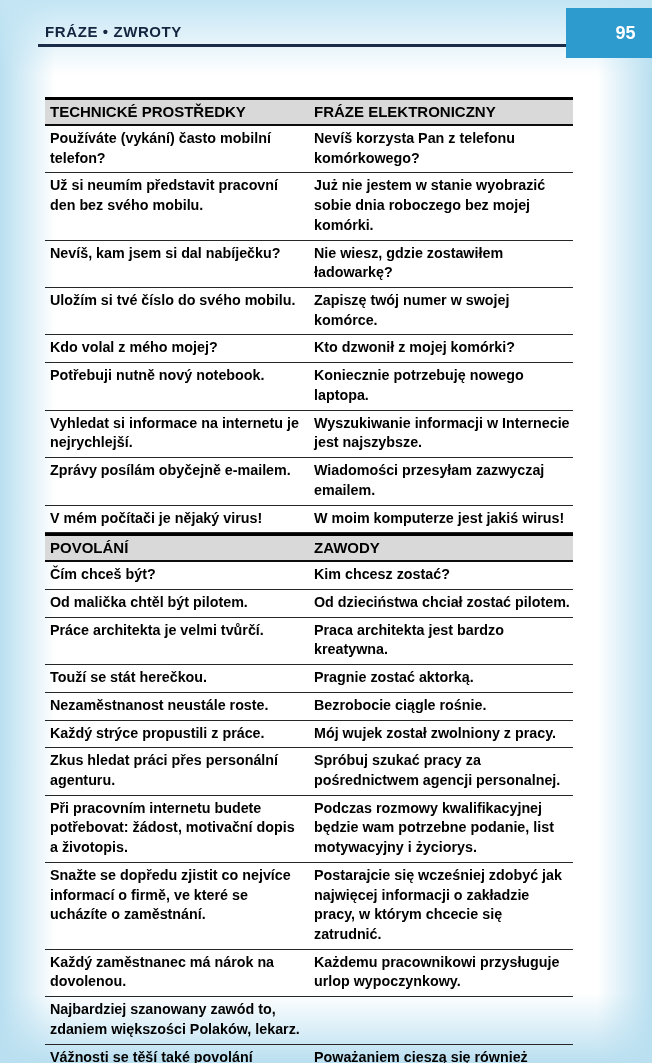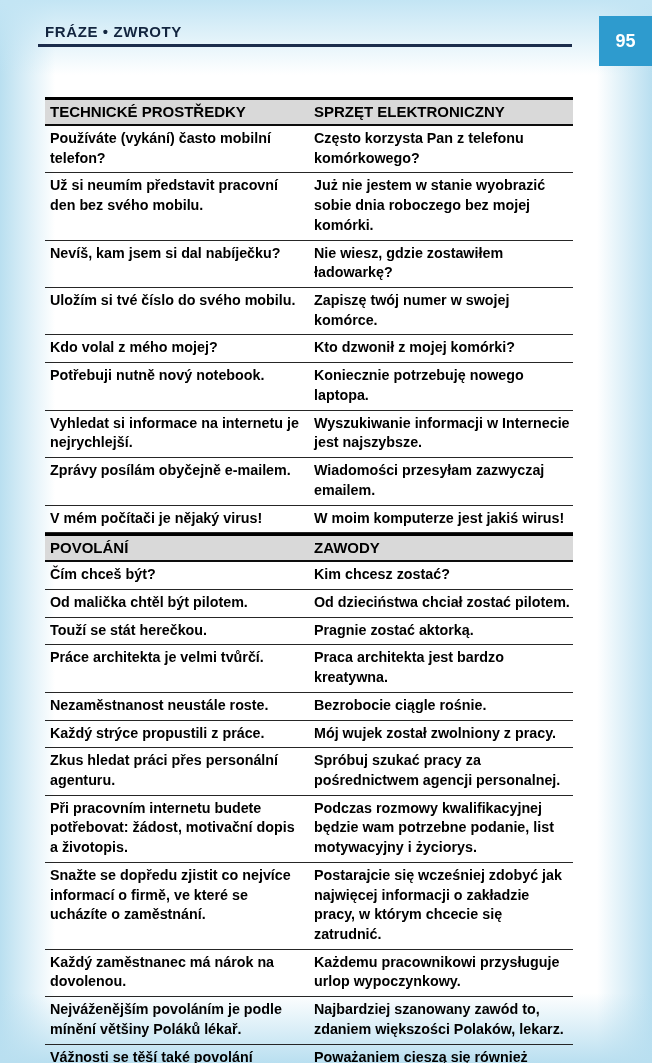--- a/index.html
+++ b/index.html
@@ -30,29 +30,30 @@
 
   .title-rule {
     position:absolute;
     left:38px; top:44px;
     width:534px; height:3px;
     background:#1c2d4c;
   }
 
   .page-number-badge {
     position:absolute;
-    right:0; top:16px;
+    right:0; top:8px;
     width:53px; height:50px;
     background:#2e9bce;
     color:#ffffff;
     font-size:18px;
     font-weight:bold;
     display:flex;
     align-items:center;
     justify-content:center;
+    padding-left:33px;
   }
 
   .phrase-table {
     position:absolute;
     left:45px; top:97px;
     width:528px;
     color:#000000;
   }
 
   .row { display:flex; }
@@ -85,25 +86,25 @@
 
   <div class="page-title">FRÁZE • ZWROTY</div>
 
   <div class="title-rule"></div>
 
   <div class="page-number-badge">95</div>
 
   <div class="phrase-table" id="phrase-table">
       <div class="row header-row">
         <div class="cell cs">TECHNICKÉ PROSTŘEDKY</div>
-        <div class="cell pl">SPRZĘT ELEKTRONICZNY</div>
+        <div class="cell pl">FRÁZE ELEKTRONICZNY</div>
       </div>
       <div class="row phrase-row">
         <div class="cell cs">Používáte (vykání) často mobilní telefon?</div>
-        <div class="cell pl">Często korzysta Pan z telefonu komórkowego?</div>
+        <div class="cell pl">Nevíš korzysta Pan z telefonu komórkowego?</div>
       </div>
       <div class="row phrase-row">
         <div class="cell cs">Už si neumím představit pracovní den bez svého mobilu.</div>
         <div class="cell pl">Już nie jestem w stanie wyobrazić sobie dnia roboczego bez mojej komórki.</div>
       </div>
       <div class="row phrase-row">
         <div class="cell cs">Nevíš, kam jsem si dal nabíječku?</div>
         <div class="cell pl">Nie wiesz, gdzie zostawiłem ładowarkę?</div>
       </div>
       <div class="row phrase-row">
@@ -136,26 +137,26 @@
       </div>
       <div class="row phrase-row">
         <div class="cell cs">Čím chceš být?</div>
         <div class="cell pl">Kim chcesz zostać?</div>
       </div>
       <div class="row phrase-row">
         <div class="cell cs">Od malička chtěl být pilotem.</div>
         <div class="cell pl">Od dzieciństwa chciał zostać pilotem.</div>
       </div>
       <div class="row phrase-row">
+        <div class="cell cs">Práce architekta je velmi tvůrčí.</div>
+        <div class="cell pl">Praca architekta jest bardzo kreatywna.</div>
+      </div>
+      <div class="row phrase-row">
         <div class="cell cs">Touží se stát herečkou.</div>
         <div class="cell pl">Pragnie zostać aktorką.</div>
-      </div>
-      <div class="row phrase-row">
-        <div class="cell cs">Práce architekta je velmi tvůrčí.</div>
-        <div class="cell pl">Praca architekta jest bardzo kreatywna.</div>
       </div>
       <div class="row phrase-row">
         <div class="cell cs">Nezaměstnanost neustále roste.</div>
         <div class="cell pl">Bezrobocie ciągle rośnie.</div>
       </div>
       <div class="row phrase-row">
         <div class="cell cs">Každý strýce propustili z práce.</div>
         <div class="cell pl">Mój wujek został zwolniony z pracy.</div>
       </div>
       <div class="row phrase-row">
@@ -168,21 +169,20 @@
       </div>
       <div class="row phrase-row">
         <div class="cell cs">Snažte se dopředu zjistit co nejvíce informací o firmě, ve které se ucházíte o zaměstnání.</div>
         <div class="cell pl">Postarajcie się wcześniej zdobyć jak najwięcej informacji o zakładzie pracy, w którym chcecie się zatrudnić.</div>
       </div>
       <div class="row phrase-row">
         <div class="cell cs">Každý zaměstnanec má nárok na dovolenou.</div>
         <div class="cell pl">Każdemu pracownikowi przysługuje urlop wypoczynkowy.</div>
       </div>
       <div class="row phrase-row">
-        <div class="cell cs">Nejváženějším povoláním je podle mínění většiny Poláků lékař.</div>
         <div class="cell pl">Najbardziej szanowany zawód to, zdaniem większości Polaków, lekarz.</div>
       </div>
       <div class="row phrase-row">
         <div class="cell cs">Vážnosti se těší také povolání učitele, právníka a kněze.</div>
         <div class="cell pl">Poważaniem cieszą się również zawody nauczyciela, prawnika i księdza.</div>
       </div>
     </div>
 
 </div>
 

